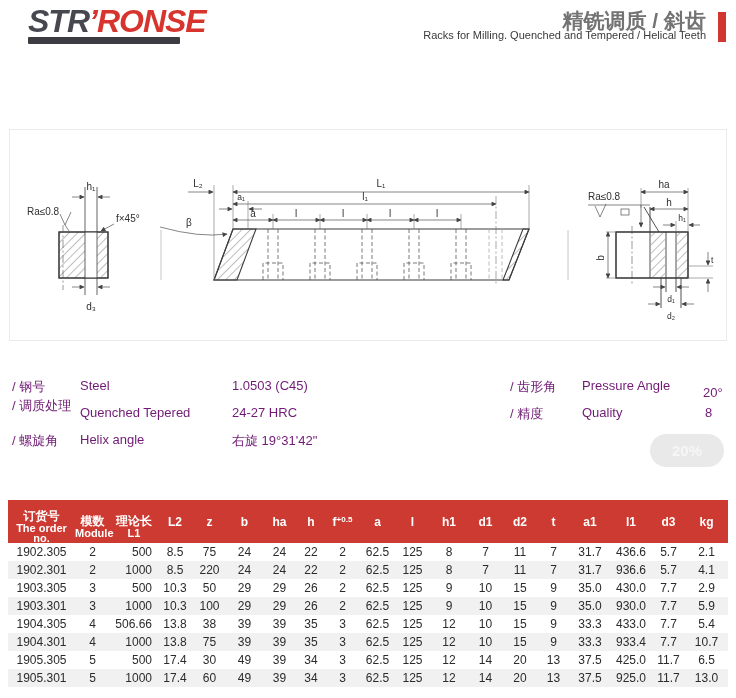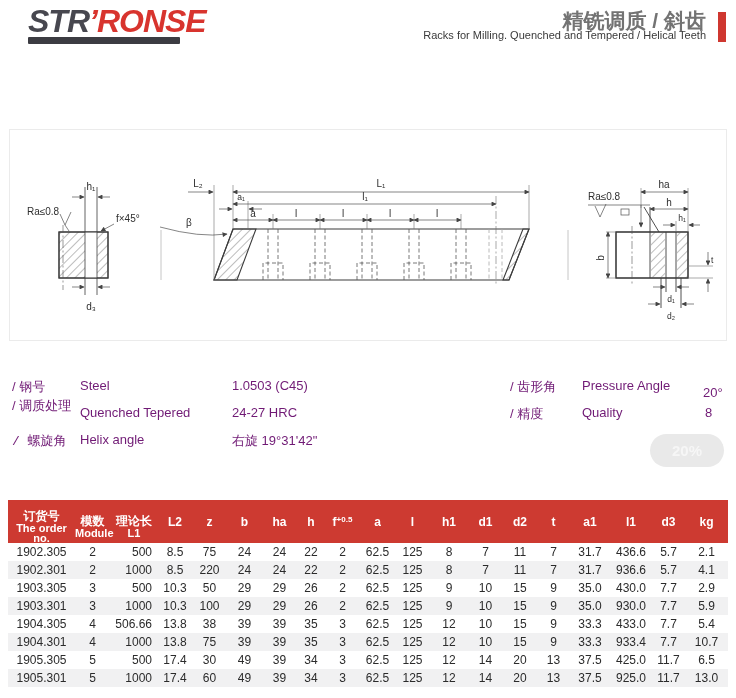--- a/index.html
+++ b/index.html
@@ -201,21 +201,21 @@
 
 <div>
   <span class="spec" style="left:12px;top:378px;">/ 钢号</span>
   <span class="spec" style="left:80px;top:378px;">Steel</span>
   <span class="spec" style="left:232px;top:378px;">1.0503 (C45)</span>
 
   <span class="spec" style="left:12px;top:397px;">/ 调质处理</span>
   <span class="spec" style="left:80px;top:405px;">Quenched Tepered</span>
   <span class="spec" style="left:232px;top:405px;">24-27 HRC</span>
 
-  <span class="spec" style="left:12px;top:432px;font-family:Liberation Mono, monospace;">/ 螺旋角</span>
+  <span class="spec" style="left:12px;top:432px;">/ 螺旋角</span>
   <span class="spec" style="left:80px;top:432px;">Helix angle</span>
   <span class="spec" style="left:232px;top:432px;">右旋 19°31'42"</span>
 
   <span class="spec" style="left:510px;top:378px;">/ 齿形角</span>
   <span class="spec" style="left:582px;top:378px;">Pressure Angle</span>
   <span class="spec" style="left:703px;top:378px;margin-top:7px;">20°</span>
 
   <span class="spec" style="left:510px;top:405px;">/ 精度</span>
   <span class="spec" style="left:582px;top:405px;">Quality</span>
   <span class="spec" style="left:705px;top:405px;">8</span>

